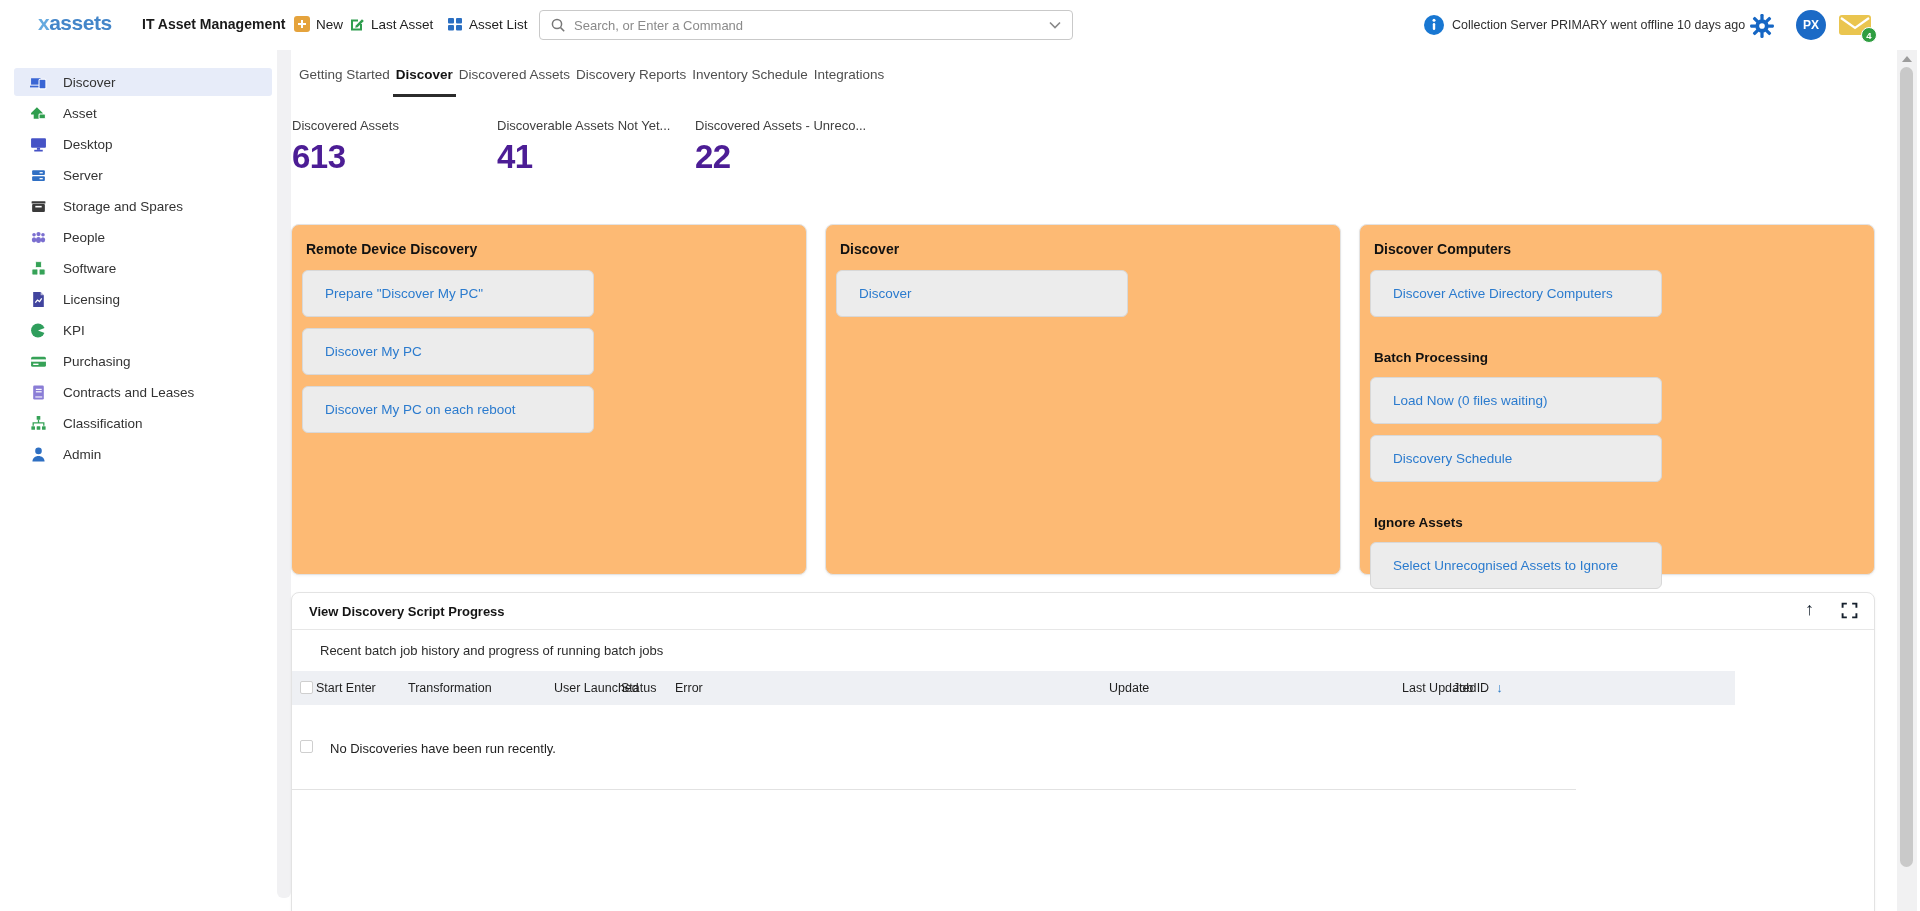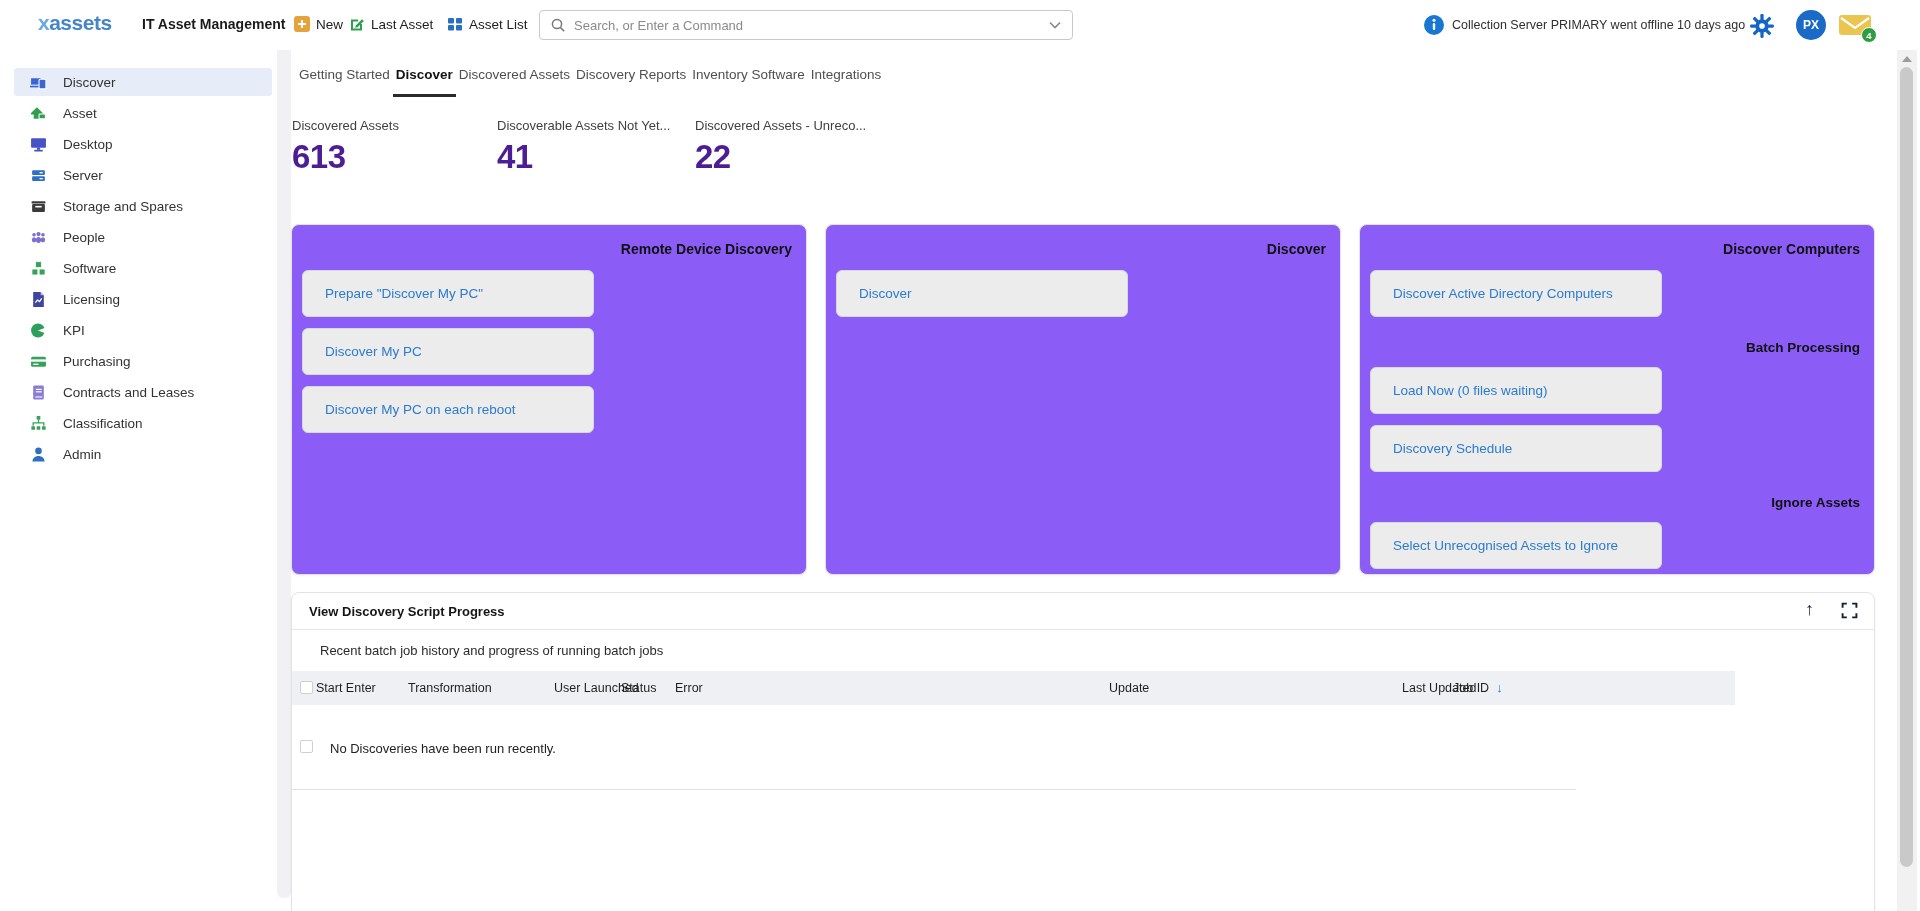--- a/index.html
+++ b/index.html
@@ -49,24 +49,24 @@
   .tab.active { color:#141414; font-weight:600; border-bottom-color:#2b2b2b; }
 
   
   .stats { position:absolute; left:292px; top:118px; width:800px; height:80px; }
   .stat { position:absolute; top:0; }
   .stat-label { font-size:13px; color:#3f3f3f; }
   .stat-value { font-size:33px; font-weight:700; color:#4c1d95; margin-top:5px; letter-spacing:-0.5px; }
 
   
   .cards { position:absolute; left:291px; top:224px; display:flex; gap:18px; }
-  .card { width:516px; height:351px; background:#8b5cf6; border:1px solid #e3e3e3; border-radius:8px;
-    box-shadow:0 1px 3px rgba(0,0,0,.05);text-align:right; }
+  .card { width:516px; height:351px; background:#fdba74; border:1px solid #e3e3e3; border-radius:8px;
+    box-shadow:0 1px 3px rgba(0,0,0,.05); }
   .card-title { font-size:14px; font-weight:700; color:#111; margin:16px 14px 13px 14px; }
-  .sec-head { font-size:13.5px; font-weight:700; color:#111; margin:23px 14px 12px 14px; }
+  .sec-head { font-size:13.5px; font-weight:700; color:#111; margin:33px 14px 12px 14px; }
   .card-btn { width:292px; height:47px; background:#ececec; border:1px solid #d8d8d8; border-radius:6px;
     display:flex; align-items:center; padding-left:22px; margin:11px 0 0 10px; cursor:pointer; }
   .card-btn span { font-size:13.5px; color:var(--link-blue); }
 
   
   .panel { position:absolute; left:291px; top:592px; width:1584px; height:330px; background:#fff;
     border:1px solid #e3e3e3; border-radius:8px 8px 0 0; box-shadow:0 1px 3px rgba(0,0,0,.05); }
   .panel-head { position:absolute; left:0; top:0; width:100%; height:37px; border-bottom:1px solid #e7e7e7; }
   .panel-title { position:absolute; left:17px; top:0; line-height:37px; font-size:13px; font-weight:700; color:#151515; }
   .up-ic { position:absolute; left:1513px; top:6px; font-size:18px; font-weight:700; color:#16212e; cursor:pointer; }
@@ -326,21 +326,21 @@
       </div>
     </div>
 </div>
 <div class="side-gutter"></div>
 
 <div class="tabs" id="tabs">
     <div class="tab">Getting Started</div>
     <div class="tab active">Discover</div>
     <div class="tab">Discovered Assets</div>
     <div class="tab">Discovery Reports</div>
-    <div class="tab">Inventory Software</div>
+    <div class="tab">Inventory Schedule</div>
     <div class="tab">Integrations</div>
   </div>
 
 <div class="stats" id="stats">
     <div class="stat" style="left: 0px;">
       <div class="stat-label">Discovered Assets</div>
       <div class="stat-value">613</div>
     </div>
     <div class="stat" style="left: 205px;">
       <div class="stat-label">Discoverable Assets Not Yet...</div>

